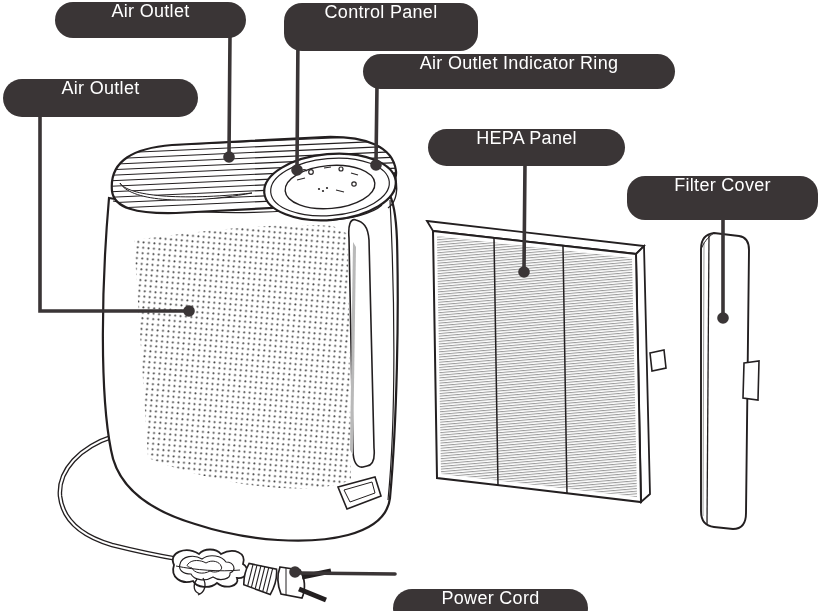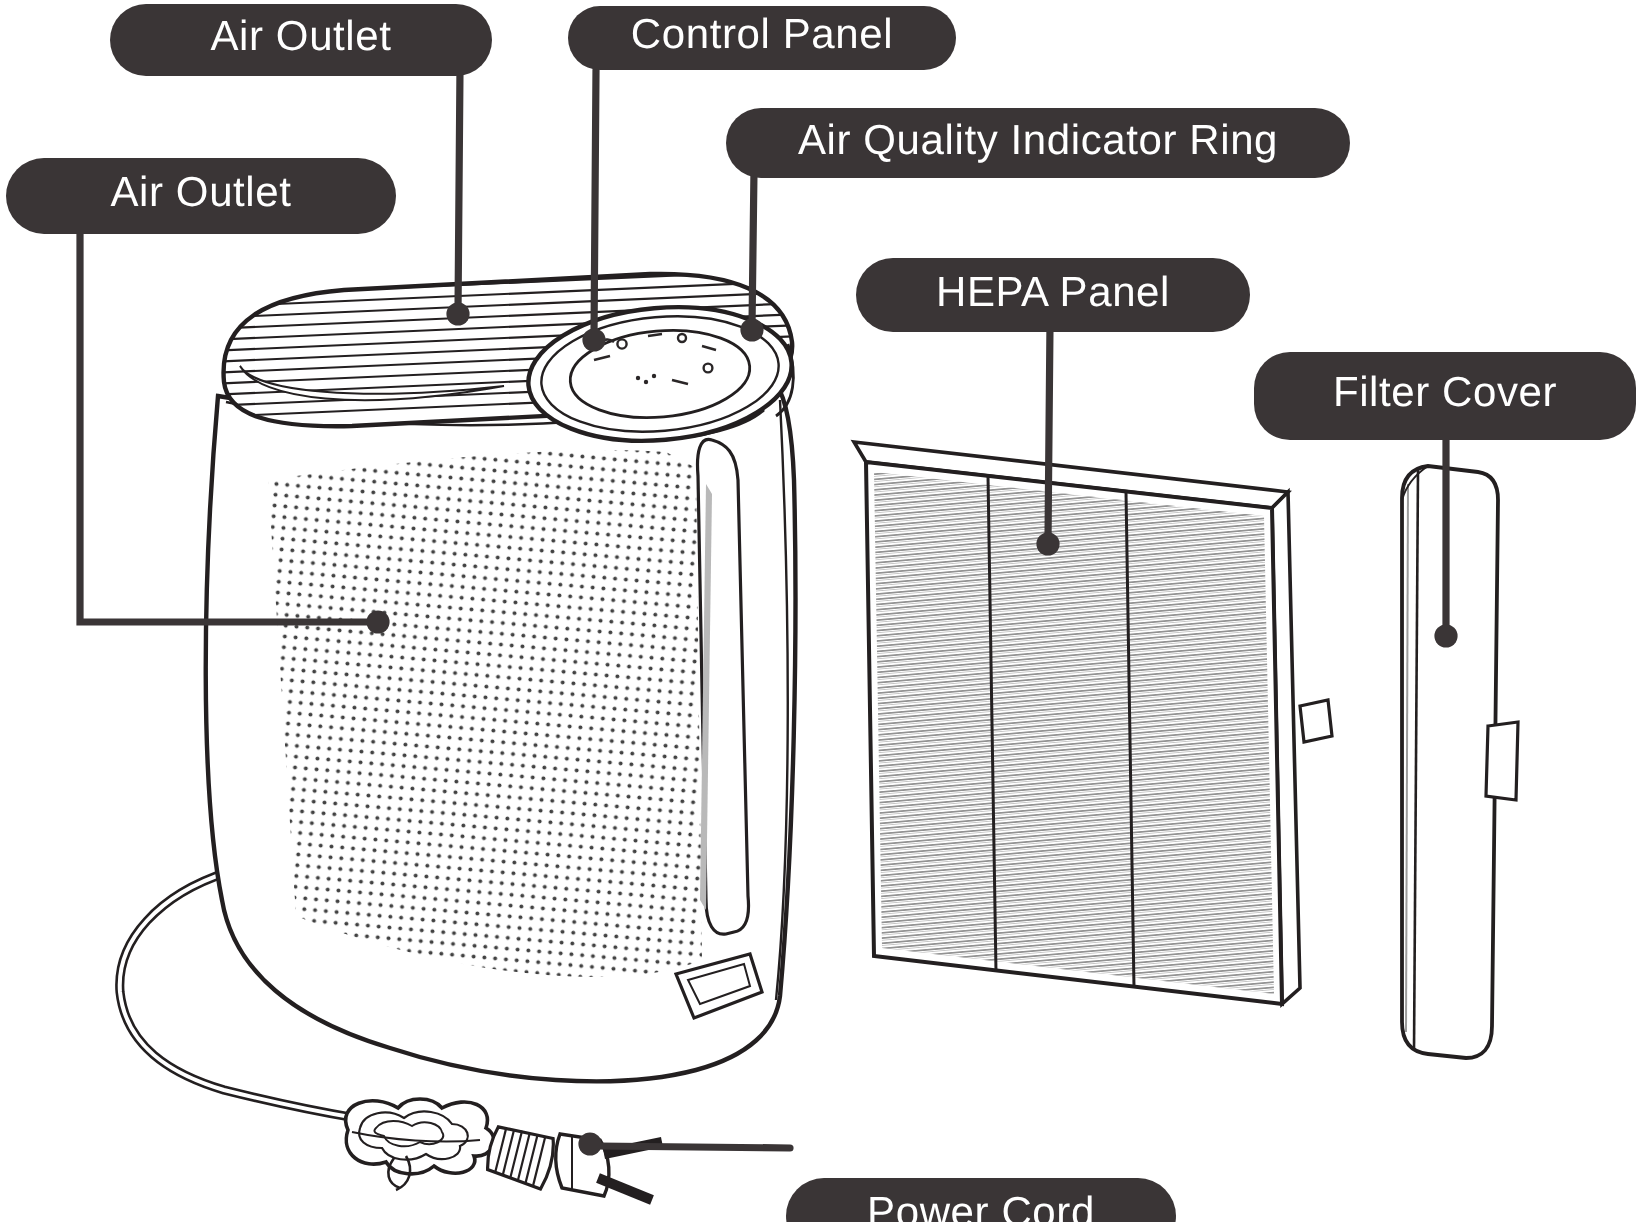--- a/index.html
+++ b/index.html
@@ -10,22 +10,22 @@
     --background:#ffffff;
   }
   html,body{margin:0;padding:0;background:var(--background);}
   .stage{
     position:relative;width:821px;height:611px;background:var(--background);
     font-family:"Liberation Sans", sans-serif;overflow:hidden;
   }
   .stage svg{position:absolute;left:0;top:0;}
   .pill{
     position:absolute;background:var(--label-bg);color:var(--label-text);
-    display:flex;align-items:center;justify-content:center;
-    font-size:21px;letter-spacing:.3px;white-space:nowrap;
+    display:flex;justify-content:center;
+    font-size:18px;letter-spacing:.3px;white-space:nowrap;
     box-sizing:border-box;
   }
   .pill span{transform:translateY(-1px);}
 </style>
 </head>
 <body>
 
 <div class="stage">
 
   <svg width="821" height="611" viewBox="0 0 821 611" style="color:var(--line-art)">
@@ -163,25 +163,25 @@
       <path d="M723 208 L723 316" fill="none"></path>
       <circle cx="723" cy="318" r="5.8" stroke="none"></circle>
       <path d="M299 573 L395 574" fill="none"></path>
       <circle cx="295" cy="572" r="5.8" stroke="none"></circle>
     </g>
   </svg>
 
   <div class="pill" style="left:55px;top:2px;width:191px;height:36px;border-radius:18px">
     <span>Air Outlet</span>
   </div>
-  <div class="pill" style="left:284px;top:3px;width:194px;height:32px;border-radius:18px">
+  <div class="pill" style="left:284px;top:3px;width:194px;height:48px;border-radius:18px">
     <span>Control Panel</span>
   </div>
   <div class="pill" style="left:363px;top:54px;width:312px;height:35px;border-radius:17.5px">
-    <span>Air Quality Indicator Ring</span>
+    <span>Air Outlet Indicator Ring</span>
   </div>
   <div class="pill" style="left:3px;top:79px;width:195px;height:38px;border-radius:19px">
     <span>Air Outlet</span>
   </div>
   <div class="pill" style="left:428px;top:129px;width:197px;height:37px;border-radius:18.5px">
     <span>HEPA Panel</span>
   </div>
   <div class="pill" style="left:627px;top:176px;width:191px;height:44px;border-radius:18px">
     <span>Filter Cover</span>
   </div>

